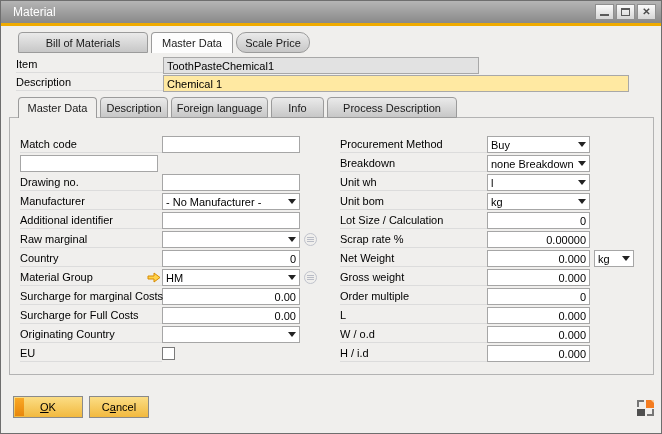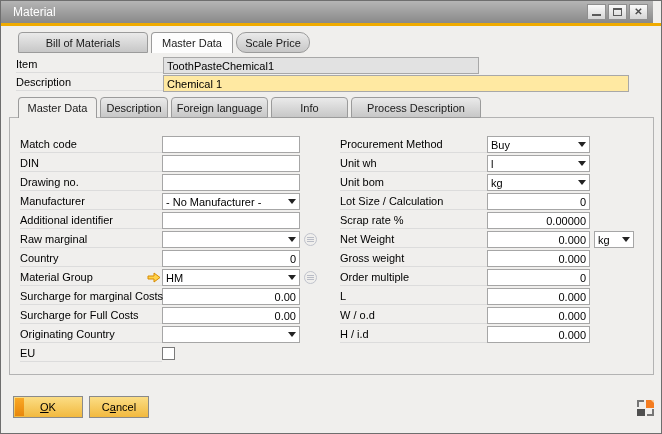--- a/index.html
+++ b/index.html
@@ -3,21 +3,21 @@
 <meta charset="utf-8">
 <style>
   * { box-sizing: border-box; margin: 0; padding: 0; }
   html,body { background:#ffffff; }
   body { font-family:"Liberation Sans", sans-serif; }
 
   .window { position:relative; width:662px; height:434px; border:1px solid #6e6e6e;
             background:#f0efed; overflow:hidden; font-size:11px; color:#000; }
 
   
-  .titlebar { position:absolute; top:0; left:0; right:8px; height:22px;
+  .titlebar { position:absolute; top:0; left:0; right:0; height:22px;
               background:linear-gradient(var(--tb-top), var(--tb-bottom));
               display:flex; align-items:center; padding-left:12px; }
   .title { color:#fff; font-size:12px; }
   .win-controls { position:absolute; right:5px; top:3px; display:flex; gap:2px; }
   .wc-btn { position:relative; width:19px; height:16px; border:1px solid #8f8f8f;
             background:linear-gradient(#fbfbfb,#d5d5d5); display:flex;
             align-items:center; justify-content:center; }
   .icon-min { position:absolute; left:4px; bottom:3px; width:9px; height:2px; background:#5a5a5a; }
   .icon-max { width:9px; height:8px; border:1px solid #5a5a5a; border-top-width:2px; }
   .icon-close { font-size:10px; color:#4a4a4a; font-weight:bold; line-height:1; }
@@ -29,21 +29,21 @@
   #top-tabs { top:31px; left:17px; }
   #sub-tabs { top:96px; left:17px; z-index:2; }
   .tab { border:1px solid #9b9b9b; border-radius:4px 4px 0 0;
          background:linear-gradient(#eaeaea,#c7c7c7); display:flex; align-items:center;
          justify-content:center; font-size:11px; color:#1a1a1a; height:21px; overflow:hidden; }
   #top-tabs .tab.active { background:#fdfdfd; border-bottom:0; }
   #sub-tabs .tab.active { background:#f0efed; border-bottom:0; }
   #top-tabs .tab:nth-child(1){ width:130px; } #top-tabs .tab:nth-child(2){ width:82px; }
   #top-tabs .tab:nth-child(3){ width:74px;border-radius:10px; }
   #sub-tabs .tab:nth-child(1){ width:79px; } #sub-tabs .tab:nth-child(2){ width:68px; }
-  #sub-tabs .tab:nth-child(3){ width:97px; } #sub-tabs .tab:nth-child(4){ width:77px; }
+  #sub-tabs .tab:nth-child(3){ width:97px; } #sub-tabs .tab:nth-child(4){ width:53px; }
   #sub-tabs .tab:nth-child(5){ width:130px; }
 
   
   .hrow { position:absolute; left:15px; display:flex; align-items:flex-start; }
   #row-item { top:56px; } #row-desc { top:74px; }
   .hlabel { width:147px; height:16px; line-height:15px; border-bottom:1px solid #dcdcdc; }
   .hinput { height:17px; border:1px solid #a8a8a8; padding:0 3px;
             font:11px "Liberation Sans", sans-serif; color:#000; }
   .item-input { width:316px; background:var(--disabled-gray); }
   .desc-input { width:466px; background:var(--field-yellow); }
@@ -137,21 +137,20 @@
       <div class="tab">Process Description</div>
     </div>
 
   <div class="groupbox">
     <div id="col-left" class="fcol left">
         <div class="frow">
           <span class="flabel">Match code</span>
           <input class="txt ctrl" style="">
         </div>
         <div class="frow">
-          <span class="flabel">DIN</span>
           <input class="txt ctrl" style="">
         </div>
         <div class="frow">
           <span class="flabel">Drawing no.</span>
           <input class="txt ctrl" style="">
         </div>
         <div class="frow">
           <span class="flabel">Manufacturer</span>
           <div class="dd ctrl">
             <span class="dd-val">- No Manufacturer -</span>
@@ -210,20 +209,27 @@
         <div class="frow">
           <span class="flabel">EU</span>
           <span class="cb"></span>
         </div>
       </div>
     <div id="col-right" class="fcol right">
         <div class="frow">
           <span class="flabel">Procurement Method</span>
           <div class="dd ctrl">
             <span class="dd-val">Buy</span>
+            <span class="dd-arrow"></span>
+          </div>
+        </div>
+        <div class="frow">
+          <span class="flabel">Breakdown</span>
+          <div class="dd ctrl">
+            <span class="dd-val">none Breakdown</span>
             <span class="dd-arrow"></span>
           </div>
         </div>
         <div class="frow">
           <span class="flabel">Unit wh</span>
           <div class="dd ctrl">
             <span class="dd-val">l</span>
             <span class="dd-arrow"></span>
           </div>
         </div>

